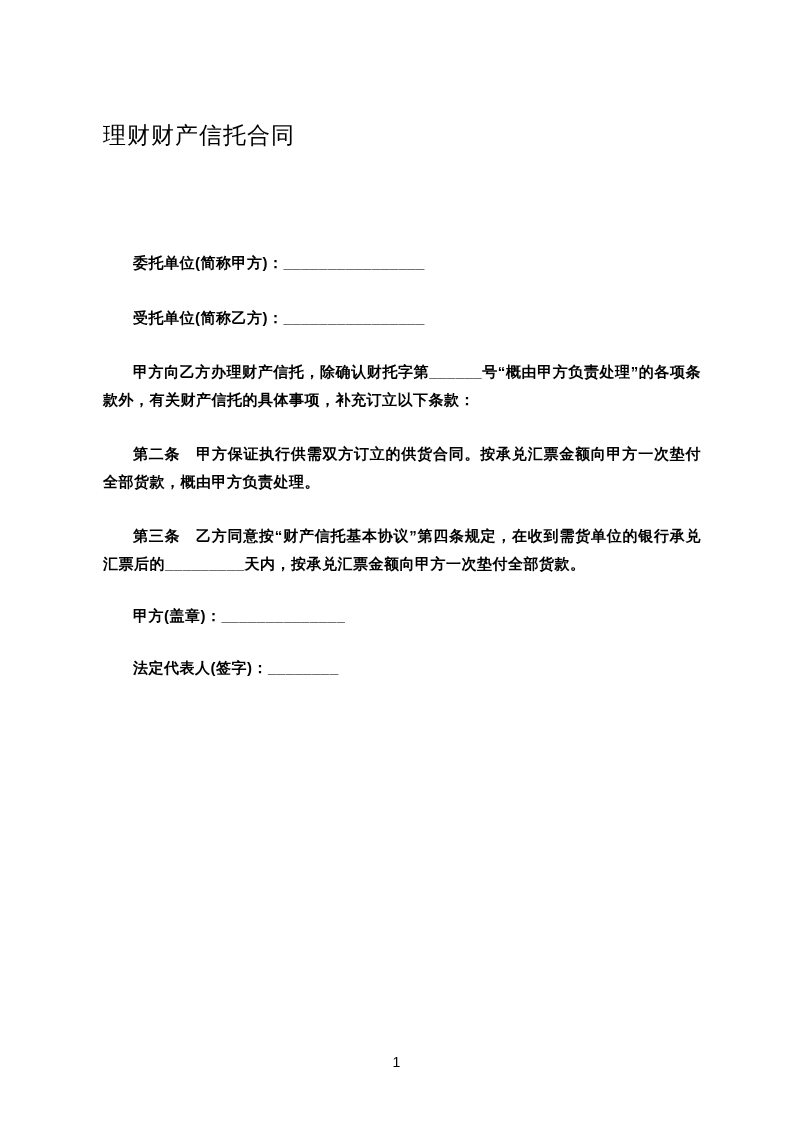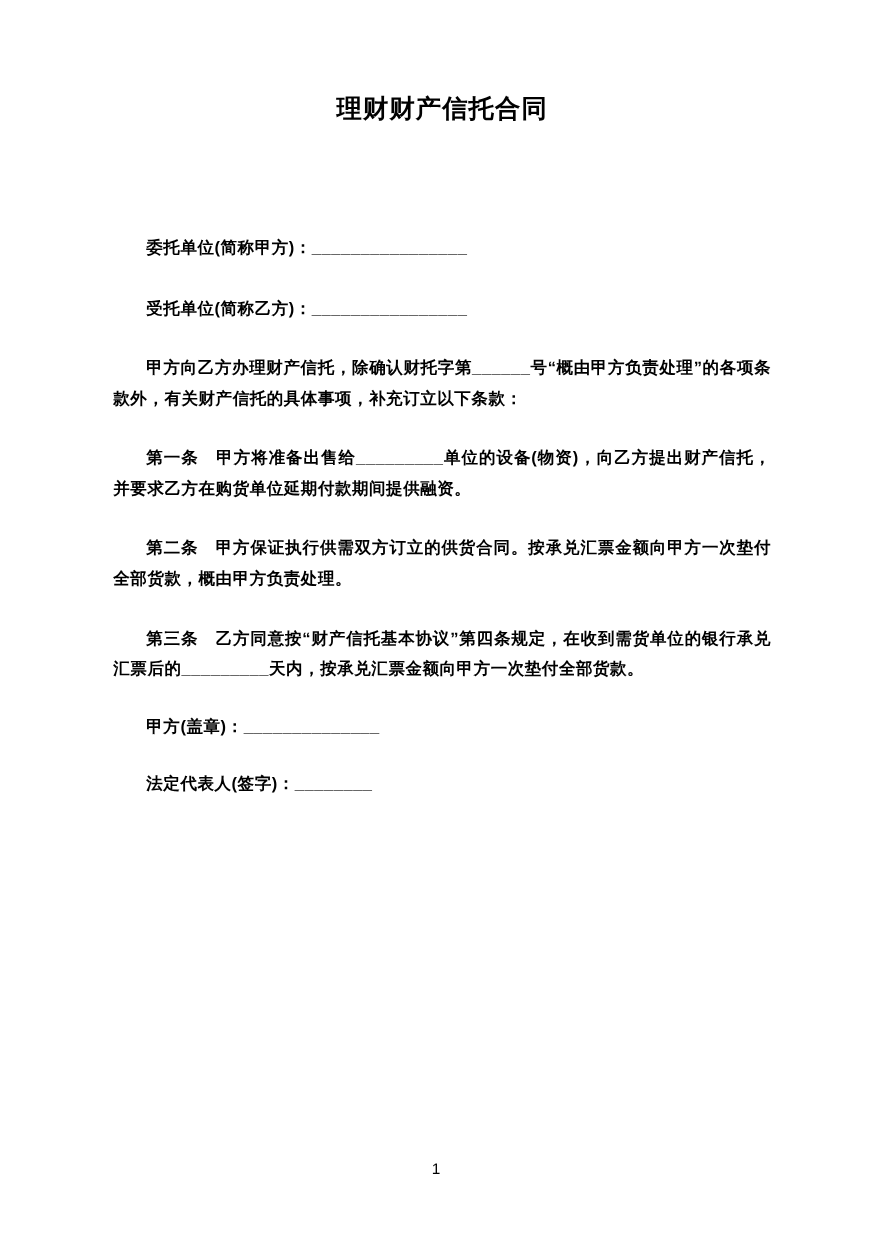--- a/index.html
+++ b/index.html
@@ -16,24 +16,24 @@
     font-family: "Liberation Sans", "DejaVu Sans", sans-serif;
     color: #000000;
     box-sizing: border-box;
   }
   .content {
     padding: 0 92px 0 103px;
     box-sizing: border-box;
   }
   .doc-title {
     margin: 0;
-    padding-top: 83px;
-    text-align: center;
+    padding-top: 120px;
+    text-align: left;
     font-size: 23px;
-    font-weight: bold;
+    font-weight: normal;
     letter-spacing: 1px;
     line-height: 30px;
   }
   .doc-body p {
     margin: 0;
     font-size: 15px;
     font-weight: bold;
     line-height: 28px;
     text-align: justify;
     text-indent: 2em;
@@ -70,21 +70,20 @@
   <div class="content doc-body">
 
     <h1 class="doc-title">理财财产信托合同</h1>
 
     <p class="field-line first-field">委托单位(简称甲方)：________________</p>
 
     <p class="field-line">受托单位(简称乙方)：________________</p>
 
     <p class="para">甲方向乙方办理财产信托，除确认财托字第______号“概由甲方负责处理”的各项条款外，有关财产信托的具体事项，补充订立以下条款：</p>
 
-    <p class="para">第一条　甲方将准备出售给_________单位的设备(物资)，向乙方提出财产信托，并要求乙方在购货单位延期付款期间提供融资。</p>
 
     <p class="para">第二条　甲方保证执行供需双方订立的供货合同。按承兑汇票金额向甲方一次垫付全部货款，概由甲方负责处理。</p>
 
     <p class="para">第三条　乙方同意按“财产信托基本协议”第四条规定，在收到需货单位的银行承兑汇票后的_________天内，按承兑汇票金额向甲方一次垫付全部货款。</p>
 
 
 
     <p class="sig-line">甲方(盖章)：______________</p>
 
     <p class="sig-line">法定代表人(签字)：________</p>

